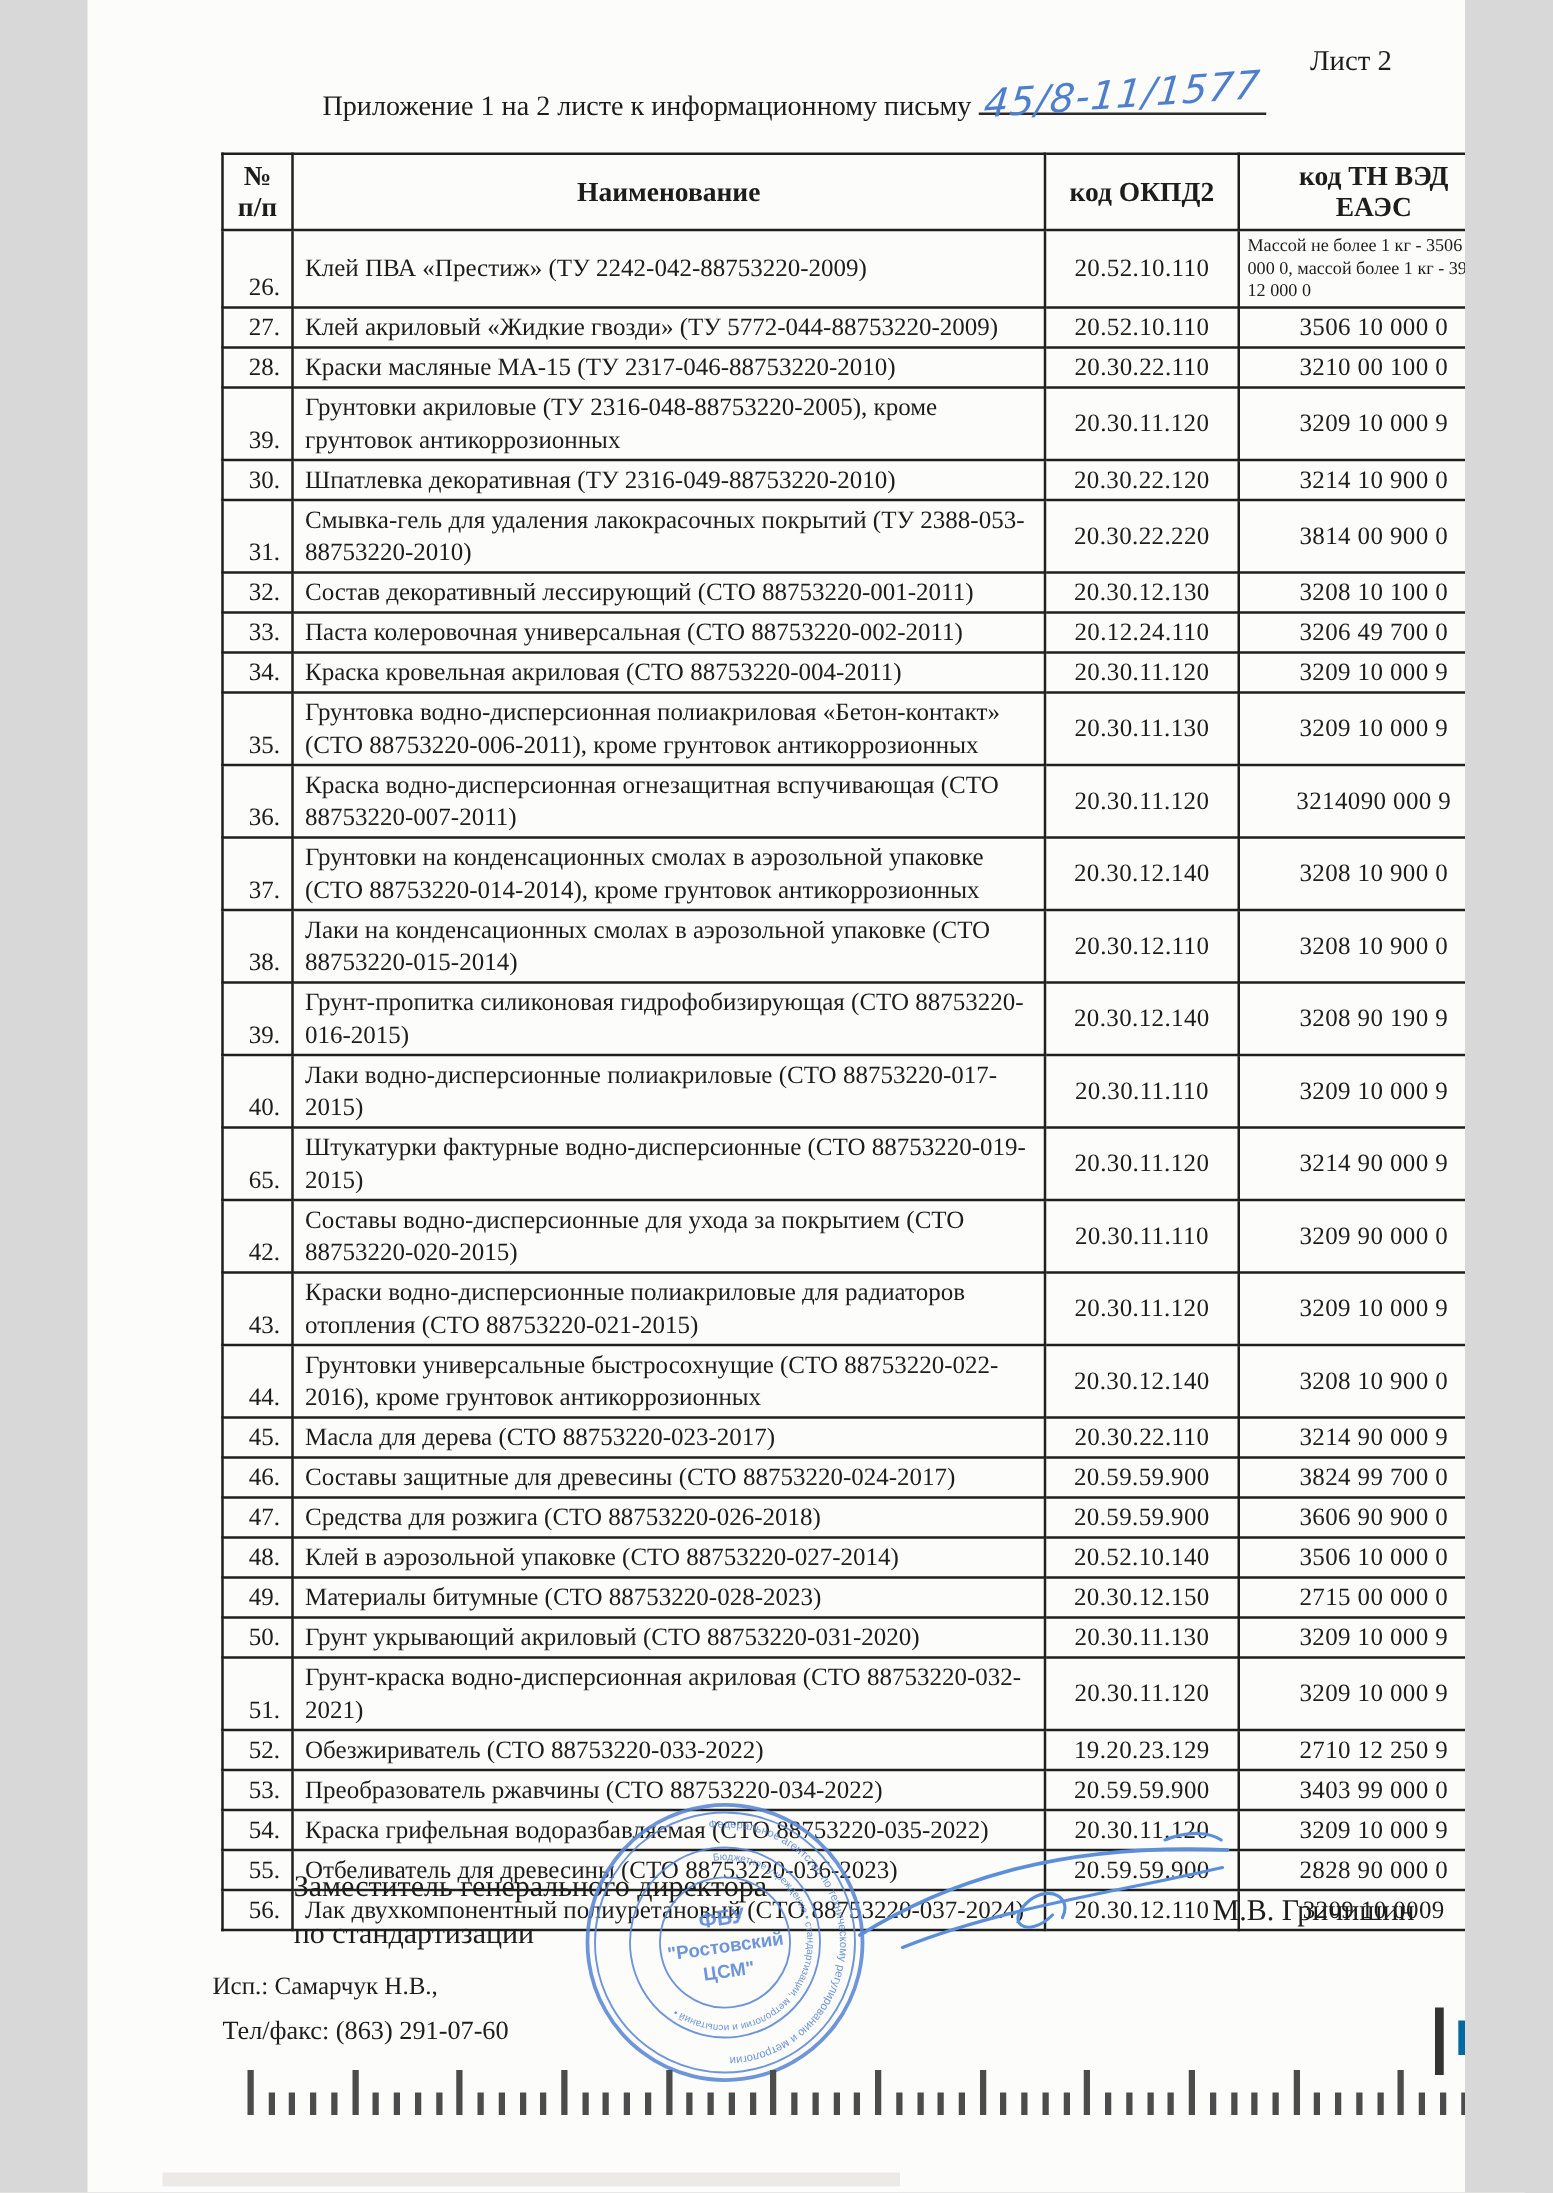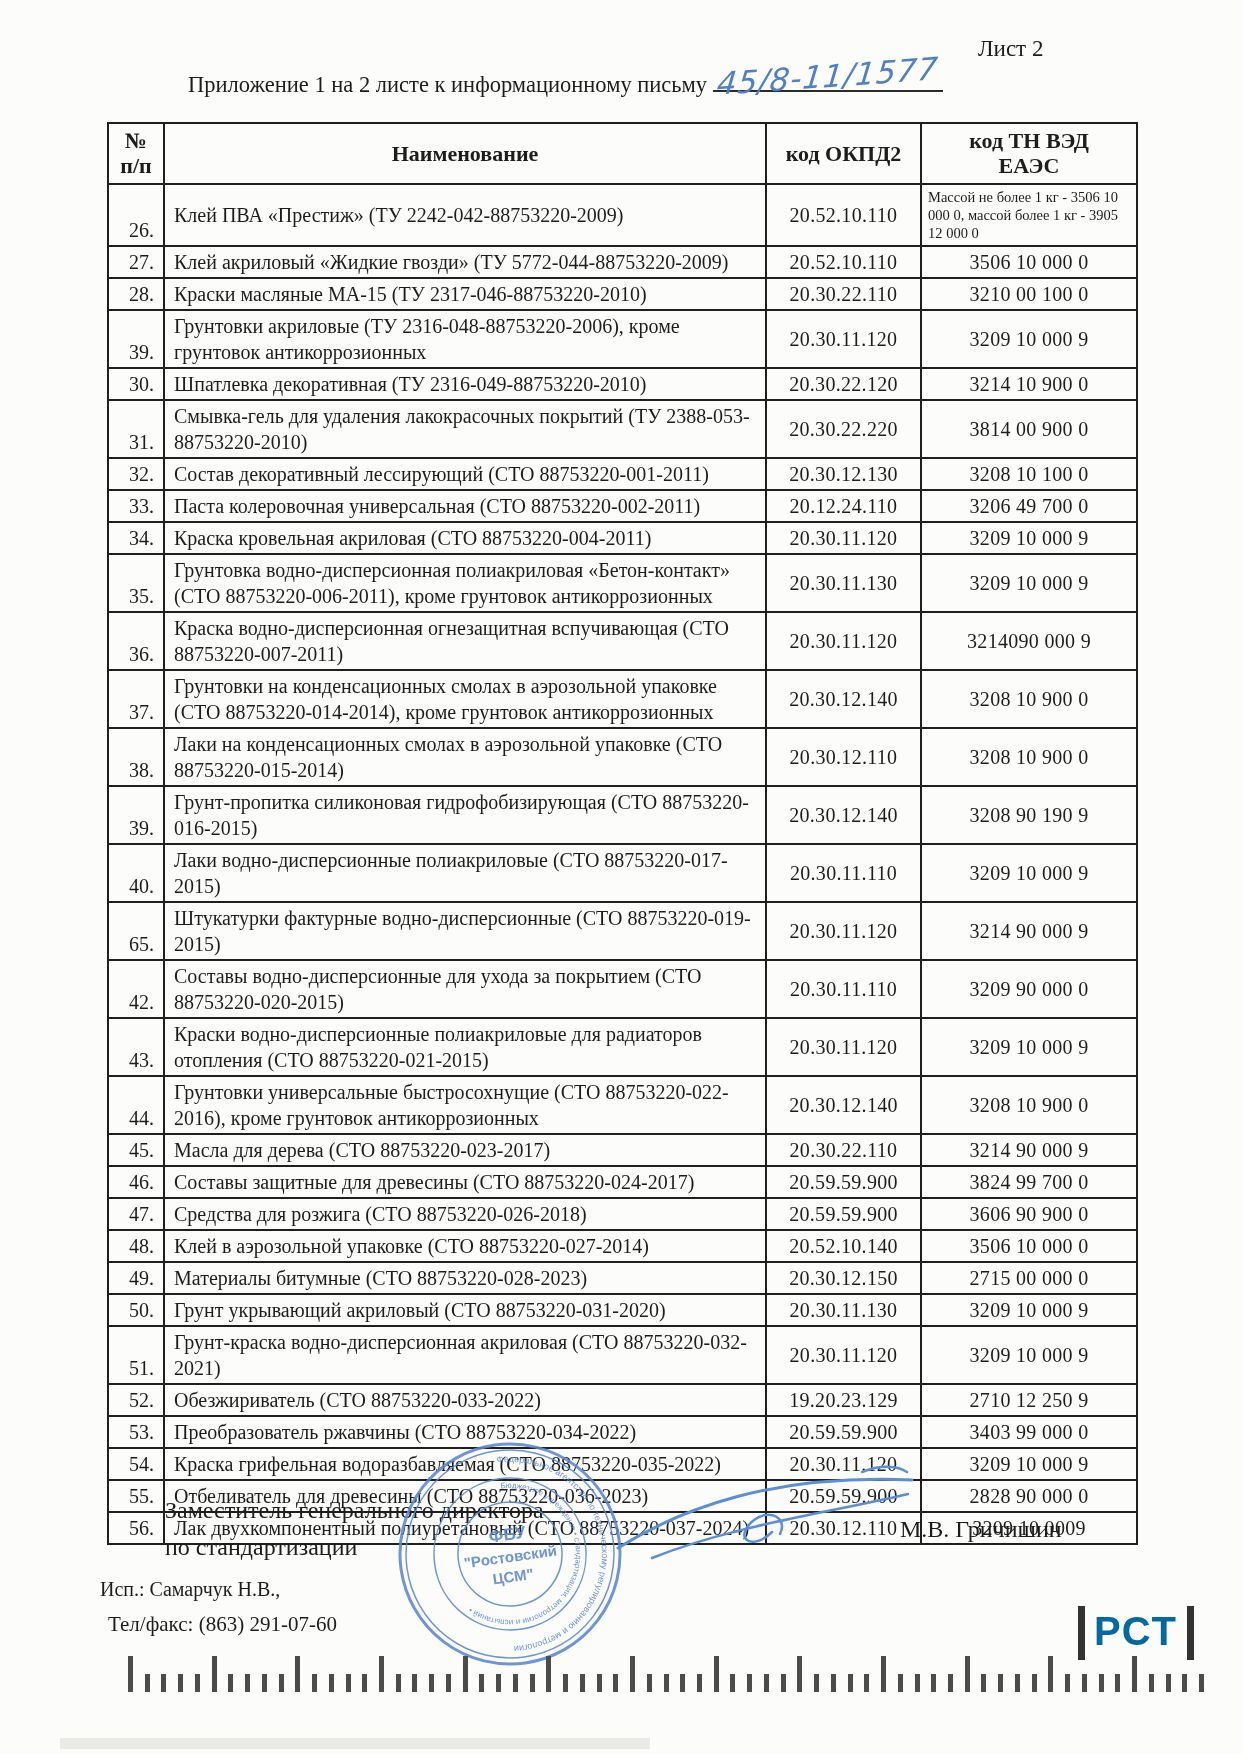--- a/index.html
+++ b/index.html
@@ -1,17 +1,17 @@
 <!DOCTYPE html>
 <html><head>
 <meta charset="utf-8">
 <style>
   html,body { margin:0; padding:0; background:#d8d8d8; }
   .page {
-    position:relative; width:1242px; height:1754px; margin:0 auto;
+    position:relative; width:1102px; height:1754px; margin:0 auto;
     background:#fcfcfa; overflow:hidden;
     font-family:"Liberation Serif", serif; color:#1d1d1d;
   }
   
   .sheet-label { position:absolute; left:978px; top:36px; font-size:23px; }
   .appendix-row { position:absolute; left:188px; top:66px; font-size:22.5px; white-space:nowrap; }
   .sig-line { display:inline-block; width:230px; height:24px; border-bottom:2px solid #2b2b2b; position:relative; vertical-align:baseline; margin-left:6px; }
   .handwritten {
     position:absolute; left:4px; bottom:-4px; color:#4d7fce;
     font-family:"DejaVu Sans", sans-serif; font-style:italic; font-size:31px;
@@ -89,21 +89,21 @@
           <td class="c-tnved">3506 10 000 0</td>
         </tr>
         <tr>
           <td class="c-num">28.</td>
           <td class="c-name">Краски масляные МА-15 (ТУ 2317-046-88753220-2010)</td>
           <td class="c-code">20.30.22.110</td>
           <td class="c-tnved">3210 00 100 0</td>
         </tr>
         <tr>
           <td class="c-num">39.</td>
-          <td class="c-name">Грунтовки акриловые (ТУ 2316-048-88753220-2006), кроме грунтовок антикоррозионных</td>
+          <td class="c-name">Грунтовки акриловые (ТУ 2316-048-88753220-2005), кроме грунтовок антикоррозионных</td>
           <td class="c-code">20.30.11.120</td>
           <td class="c-tnved">3209 10 000 9</td>
         </tr>
         <tr>
           <td class="c-num">30.</td>
           <td class="c-name">Шпатлевка декоративная  (ТУ 2316-049-88753220-2010)</td>
           <td class="c-code">20.30.22.120</td>
           <td class="c-tnved">3214 10 900 0</td>
         </tr>
         <tr>

